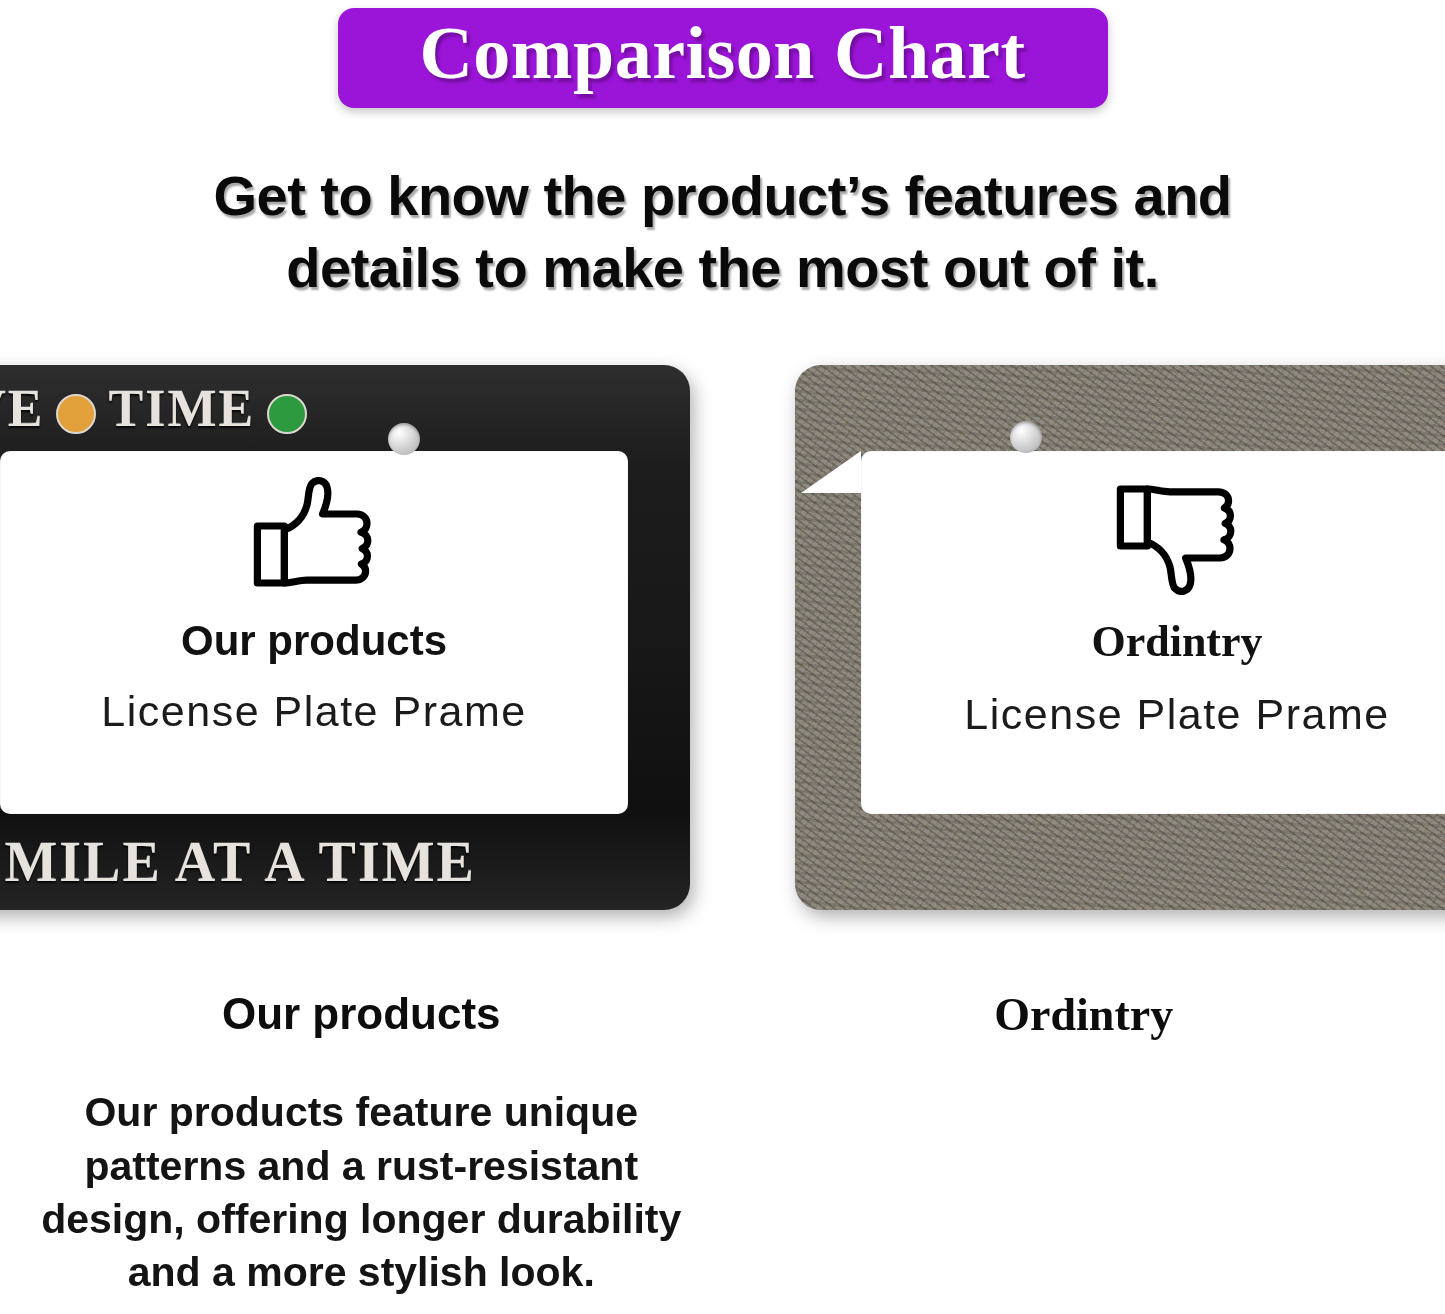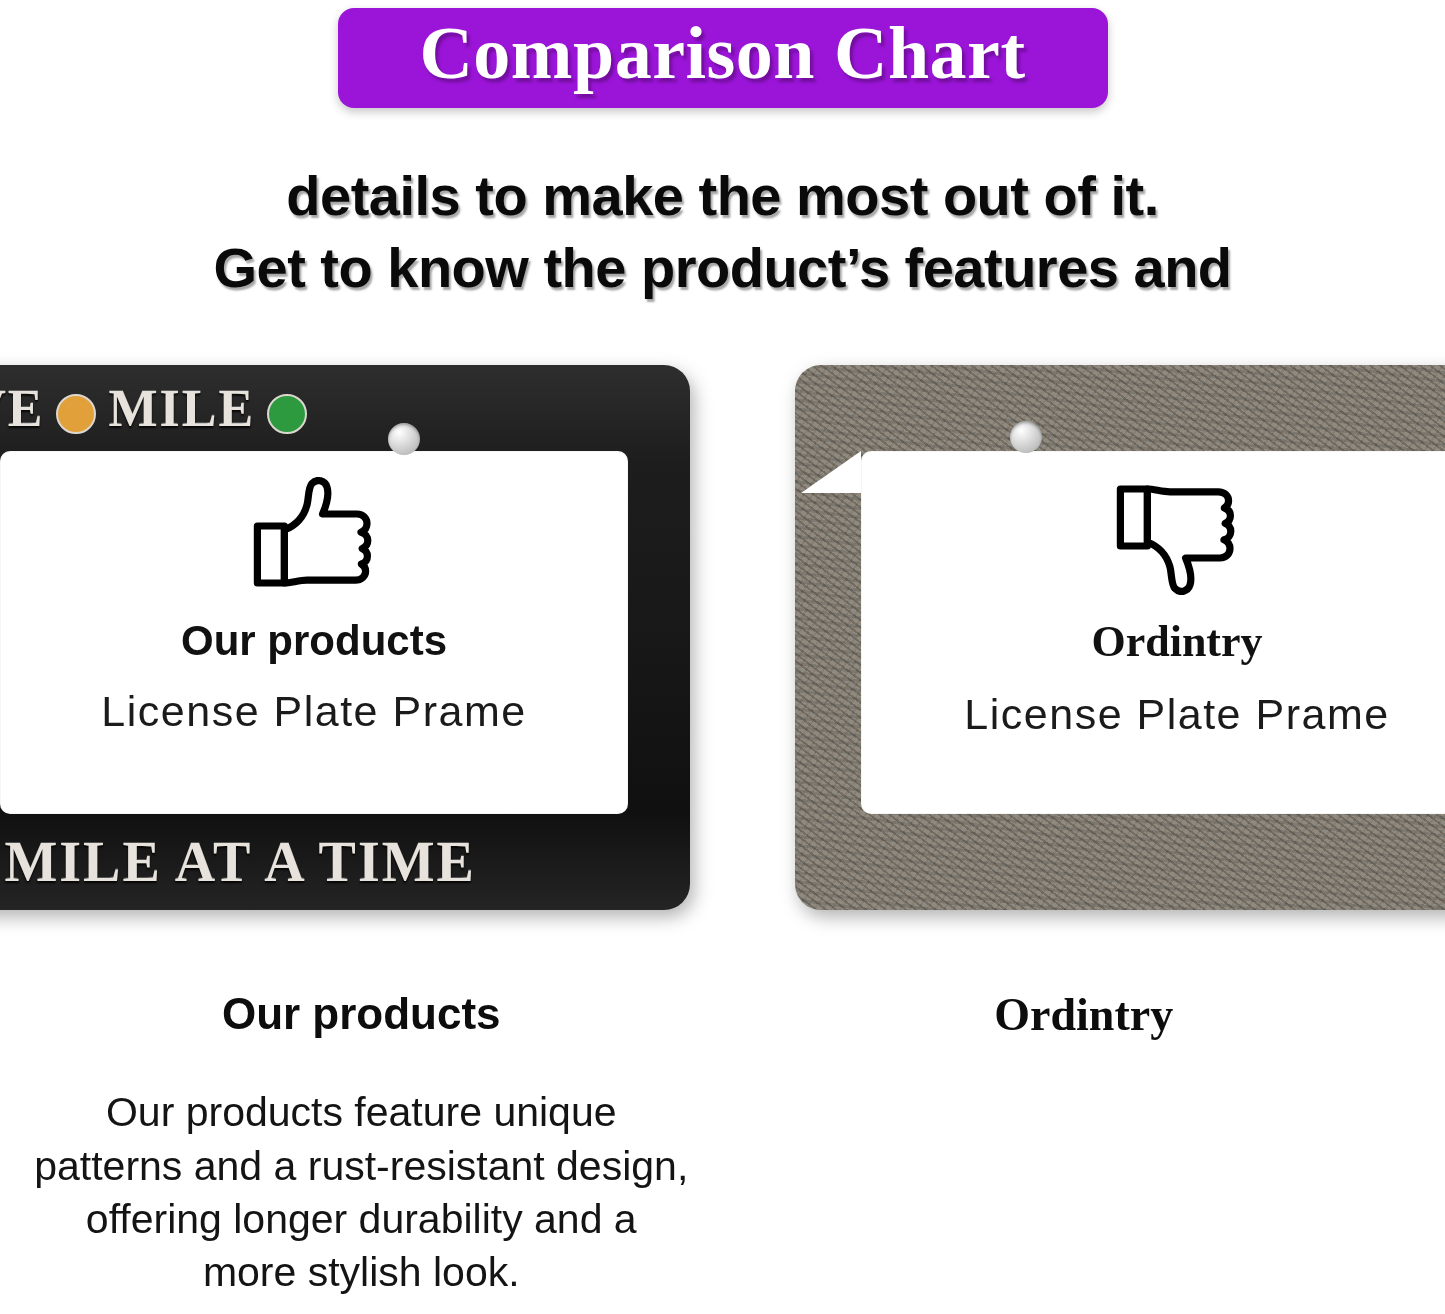--- a/index.html
+++ b/index.html
@@ -203,46 +203,46 @@
   .col{ width:50%; padding:0 34px; text-align:center; }
   .col-head{
     font-size:44px; line-height:1.1; color:#0d0d0d; font-weight:bold;
     font-family:"Liberation Sans", sans-serif;
   }
   .col-head.serif{ font-family:"Liberation Serif", serif; font-size:46px; }
   .col-body{
     margin-top:48px;
     font-size:41px; line-height:1.30; color:#141414;
     font-family:"Liberation Sans", sans-serif;
-    font-weight:normal;
+    font-weight:bold;
   }
 </style>
 </head>
 <body>
 
 <div class="banner-wrap">
   <div class="banner">
     <div class="banner-title">Comparison Chart</div>
   </div>
 </div>
 
 <div class="subtitle">
+  <div>Get to know the product’s features and</div>
   <div>details to make the most out of it.</div>
-  <div>Get to know the product’s features and</div>
 </div>
 
 <div class="frames">
 
   <div class="frame frame-left">
     <div class="plate plate-black"></div>
 
     <div class="window"></div>
 
     <div class="band band-top">
-      <span class="band-text"><span>IVE</span><span class="dot dot-orange"></span><span>MILE</span><span class="dot dot-green"></span></span>
+      <span class="band-text"><span>IVE</span><span class="dot dot-orange"></span><span>TIME</span><span class="dot dot-green"></span></span>
     </div>
     <div class="mount-hole mount-left"></div>
 
     <div class="band band-bottom">
       <span class="band-text">R MILE AT A TIME</span>
     </div>
 
     <div class="thumb thumb-up">
       <svg width="122" height="112" viewBox="0 0 61 56" fill="none" stroke="#000" stroke-width="3.6" stroke-linejoin="round" stroke-linecap="round">
         <rect x="2.2" y="24.5" width="13.5" height="28.5"></rect>

